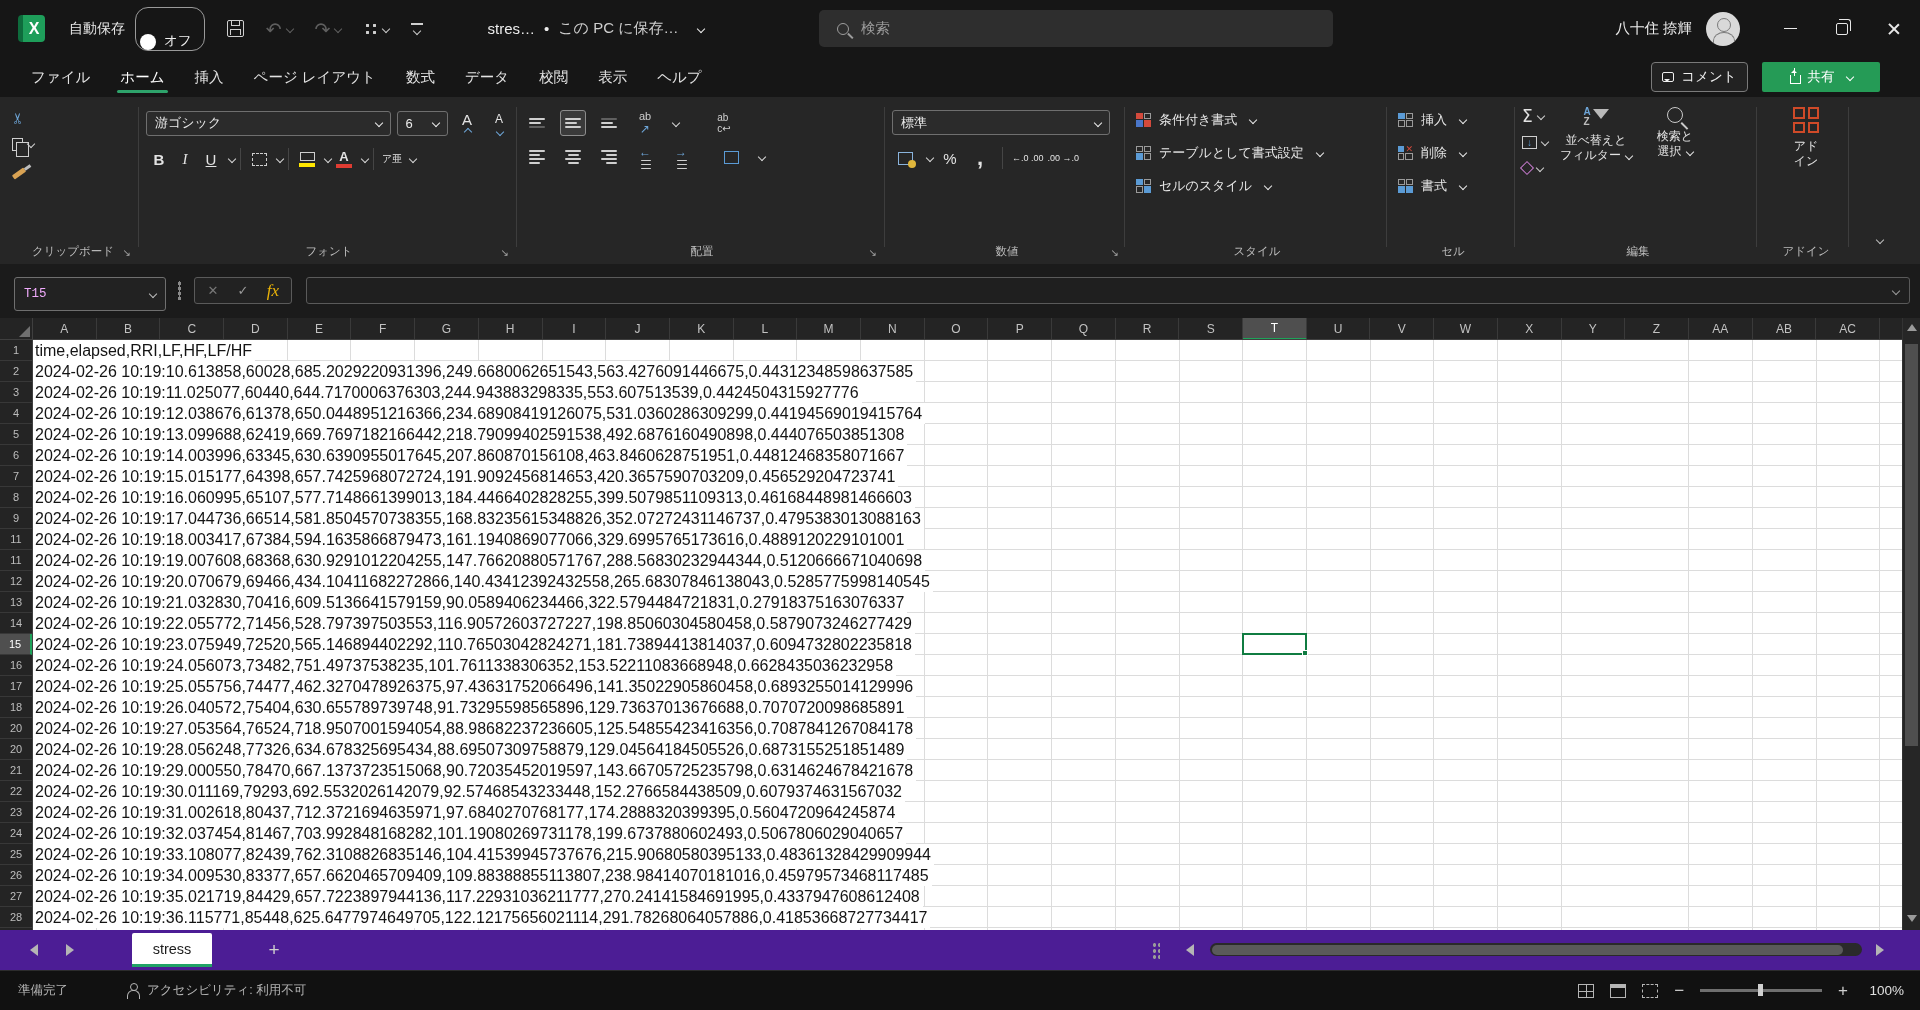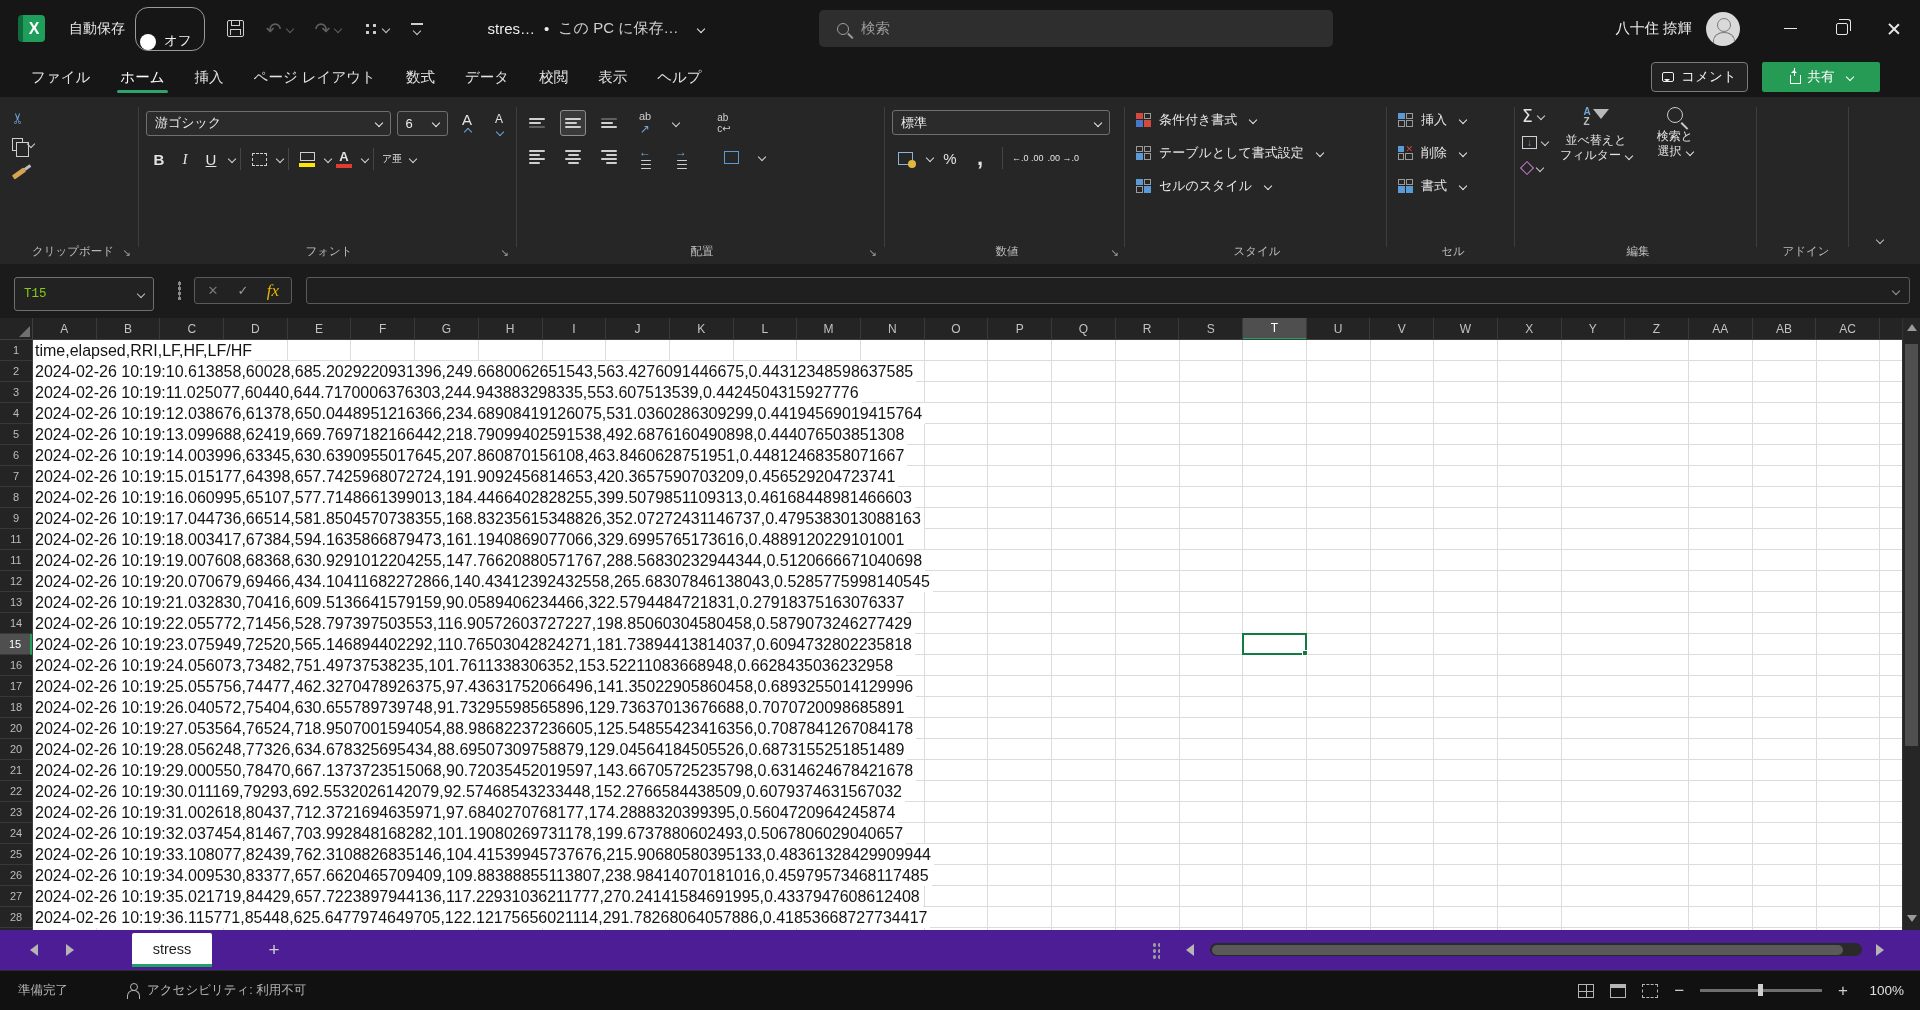--- a/index.html
+++ b/index.html
@@ -112,23 +112,23 @@
   .funnel { width:0; height:0; border:8px solid transparent; border-top:10px solid #b9b9b9; position:relative; }
   .magbig { width:16px; height:16px; border:1.8px solid #c9c9c9; border-radius:50%; position:relative; }
   .magbig::after { content:""; position:absolute; right:-7px; bottom:-5px; width:9px; height:1.8px; background:#c9c9c9; transform:rotate(45deg); }
   .addinic { width:26px; height:26px; display:grid; grid-template-columns:1fr 1fr; grid-template-rows:1fr 1fr; gap:3px; }
   .addinic i { border:2.5px solid #cf4a28; display:block; }
   .styrow { display:flex; align-items:center; gap:8px; height:33px; color:#e8e8e8; font-size:13px; padding-left:4px; }
   #collapsechv { position:absolute; left:1872px; top:140px; color:#bdbdbd; }
 
   
   #fbar { position:absolute; top:264px; left:0; width:1920px; height:54px; background:#1b1b1b; }
-  #namebox { position:absolute; left:14px; top:13px; width:140px; height:27px; border:1px solid #6f6f6f; border-radius:3px;
+  #namebox { position:absolute; left:14px; top:13px; width:152px; height:27px; border:1px solid #6f6f6f; border-radius:3px;
              background:#222; display:flex; align-items:center; justify-content:space-between; padding:16px 9px;
-             font-size:12.5px; color:#84cc16; font-family:"Liberation Mono","DejaVu Sans Mono",monospace; }
+             font-size:12.5px; color:#f0abfc; font-family:"Liberation Mono","DejaVu Sans Mono",monospace; }
   #fbardots { position:absolute; left:178px; top:17px; width:3px; height:19px;
               background-image:radial-gradient(#8a8a8a 1.3px, transparent 1.5px); background-size:3px 5px; }
   #fxgroup { position:absolute; left:194px; top:13px; height:27px; border:1px solid #5a5a5a; border-radius:3px;
              display:flex; align-items:center; padding:0 4px; gap:2px; background:#222; }
   #fxgroup span { min-width:28px; text-align:center; }
   #forminput { position:absolute; left:306px; top:13px; right:10px; height:27px; border:1px solid #5a5a5a;
                border-radius:3px; background:#1f1f1f; display:flex; align-items:center; justify-content:flex-end;
                padding:0 10px; color:#d6d6d6; }
 
   
@@ -567,20 +567,32 @@
             <span>検索と</span>
             <span><span>選択</span><span class="chv"></span></span>
           </span>
       </div>
     </div>
     <div class="glabel">編集</div>
   </div>
   <div class="gdiv" style="left:1756px"></div>
 
   <div class="rgroup" style="left:1764px;width:84px">
+    <div class="bigbtn" style="width:84px">
+      <span class="addinic">
+          <i></i>
+          <i></i>
+          <i></i>
+          <i></i>
+        </span>
+      <span class="twoline">
+          <span>アド</span>
+          <span>イン</span>
+        </span>
+    </div>
     <div class="glabel">アドイン</div>
   </div>
   <div class="gdiv" style="left:1848px"></div>
   <span id="collapsechv" class="chv"></span>
 </div>
 
 <div id="fbar">
   <div id="namebox">
     <span>T15</span>
       <span class="chv" style="color:#bdbdbd"></span>

